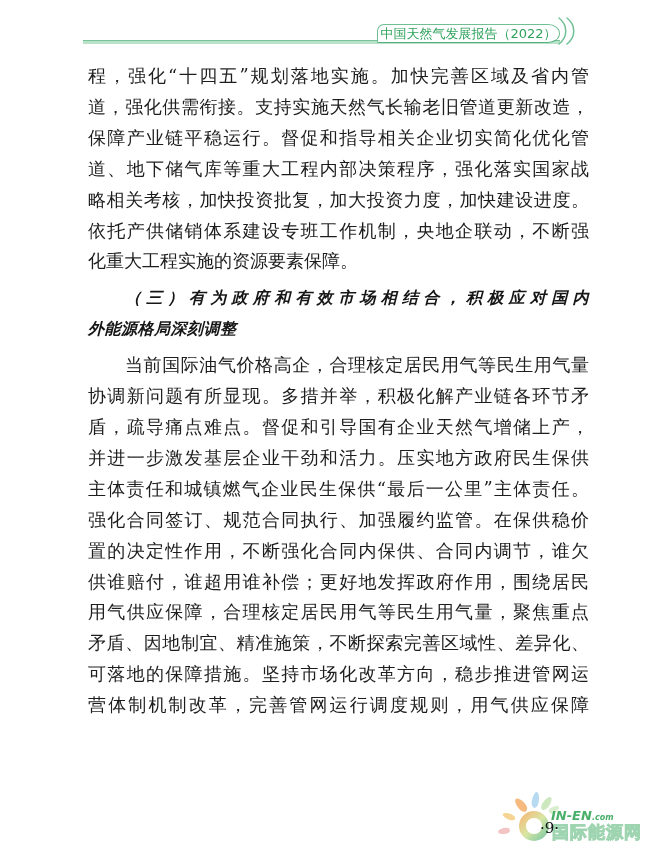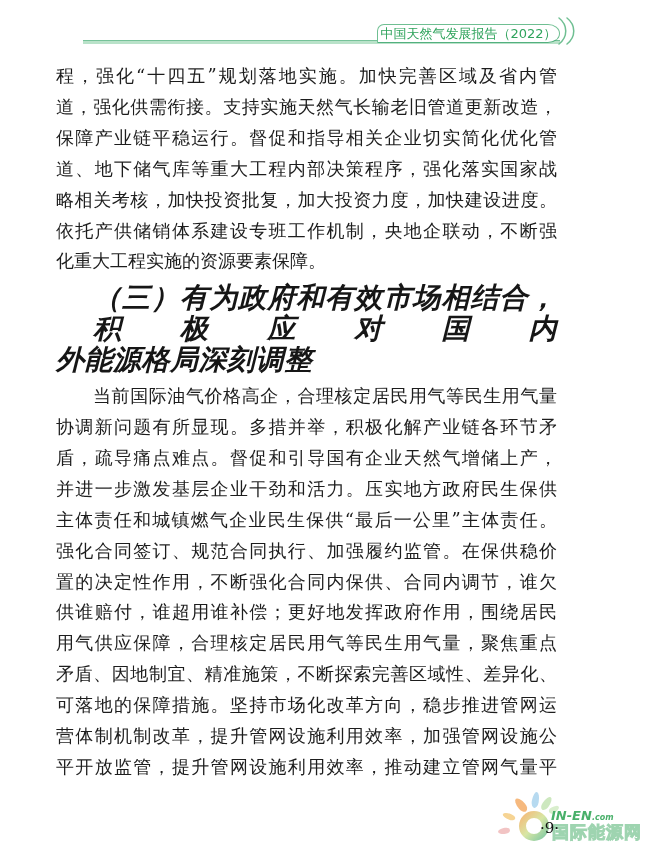--- a/index.html
+++ b/index.html
@@ -21,29 +21,29 @@
     border:1.4px solid #6fbf92; border-bottom-color:#53b07f;
     border-radius:8px 14px 14px 0 / 8px 11px 11px 0;
     display:flex; align-items:center; justify-content:center;
     font-family:"DejaVu Sans","Liberation Sans",sans-serif;
     font-size:13px; color:#2fa35c; z-index:2; white-space:nowrap;
   }
   .header-arcs { position:absolute; left:557px; top:16px; z-index:2; }
 
   
   .doc-body {
-    position:absolute; left:56px; top:61px; width:501px;
+    position:absolute; left:88px; top:61px; width:501px;
     font-size:18px; color:#1d1d1d;
   }
   .line { line-height:30.9px; white-space:nowrap; }
   .jl { text-align:justify; text-align-last:justify; text-justify:inter-character; white-space:normal; }
   .ll { text-align:right; text-align-last:left; }
   .ind { padding-left:37px; }
   .hd {
-    font-weight:bold; font-style:italic; font-size:28px;
+    font-weight:bold; font-style:italic; font-size:16px;
     letter-spacing:0.5px; color:#161616;
   }
   .sp6 { margin-top:6px; }
   .sp5 { margin-top:5px; }
 
   
   .watermark { position:absolute; left:494px; top:780px; width:151px; height:66px; z-index:1; }
   .petal { position:absolute; border-radius:50% 50% 50% 50% / 60% 60% 40% 40%; }
   .petal.p-blue   { left:38px; top:12px; width:7px;  height:16px; background:#b7daf0; transform:rotate(10deg); }
   .petal.p-green1 { left:49px; top:16px; width:7px;  height:15px; background:#cde8bf; transform:rotate(35deg); }
@@ -100,22 +100,21 @@
     <div class="line jl">协调新问题有所显现。多措并举，积极化解产业链各环节矛</div>
     <div class="line jl">盾，疏导痛点难点。督促和引导国有企业天然气增储上产，</div>
     <div class="line jl">并进一步激发基层企业干劲和活力。压实地方政府民生保供</div>
     <div class="line jl">主体责任和城镇燃气企业民生保供“最后一公里”主体责任。</div>
     <div class="line jl">强化合同签订、规范合同执行、加强履约监管。在保供稳价</div>
     <div class="line jl">置的决定性作用，不断强化合同内保供、合同内调节，谁欠</div>
     <div class="line jl">供谁赔付，谁超用谁补偿；更好地发挥政府作用，围绕居民</div>
     <div class="line jl">用气供应保障，合理核定居民用气等民生用气量，聚焦重点</div>
     <div class="line jl">矛盾、因地制宜、精准施策，不断探索完善区域性、差异化、</div>
     <div class="line jl">可落地的保障措施。坚持市场化改革方向，稳步推进管网运</div>
-    <div class="line jl">营体制机制改革，提升管网设施利用效率，加强管网设施公</div>
-    <div class="line jl">平开放监管，提升管网设施利用效率，推动建立管网气量平</div>
+    <div class="line jl">营体制机制改革，完善管网运行调度规则，用气供应保障</div>
   </div>
 
   <div class="watermark">
     <div>
       <span class="petal p-blue"></span>
       <span class="petal p-green1"></span>
       <span class="petal p-green2"></span>
       <span class="petal p-orange"></span>
       <span class="petal p-yellow"></span>
       <span class="petal p-pink"></span>

